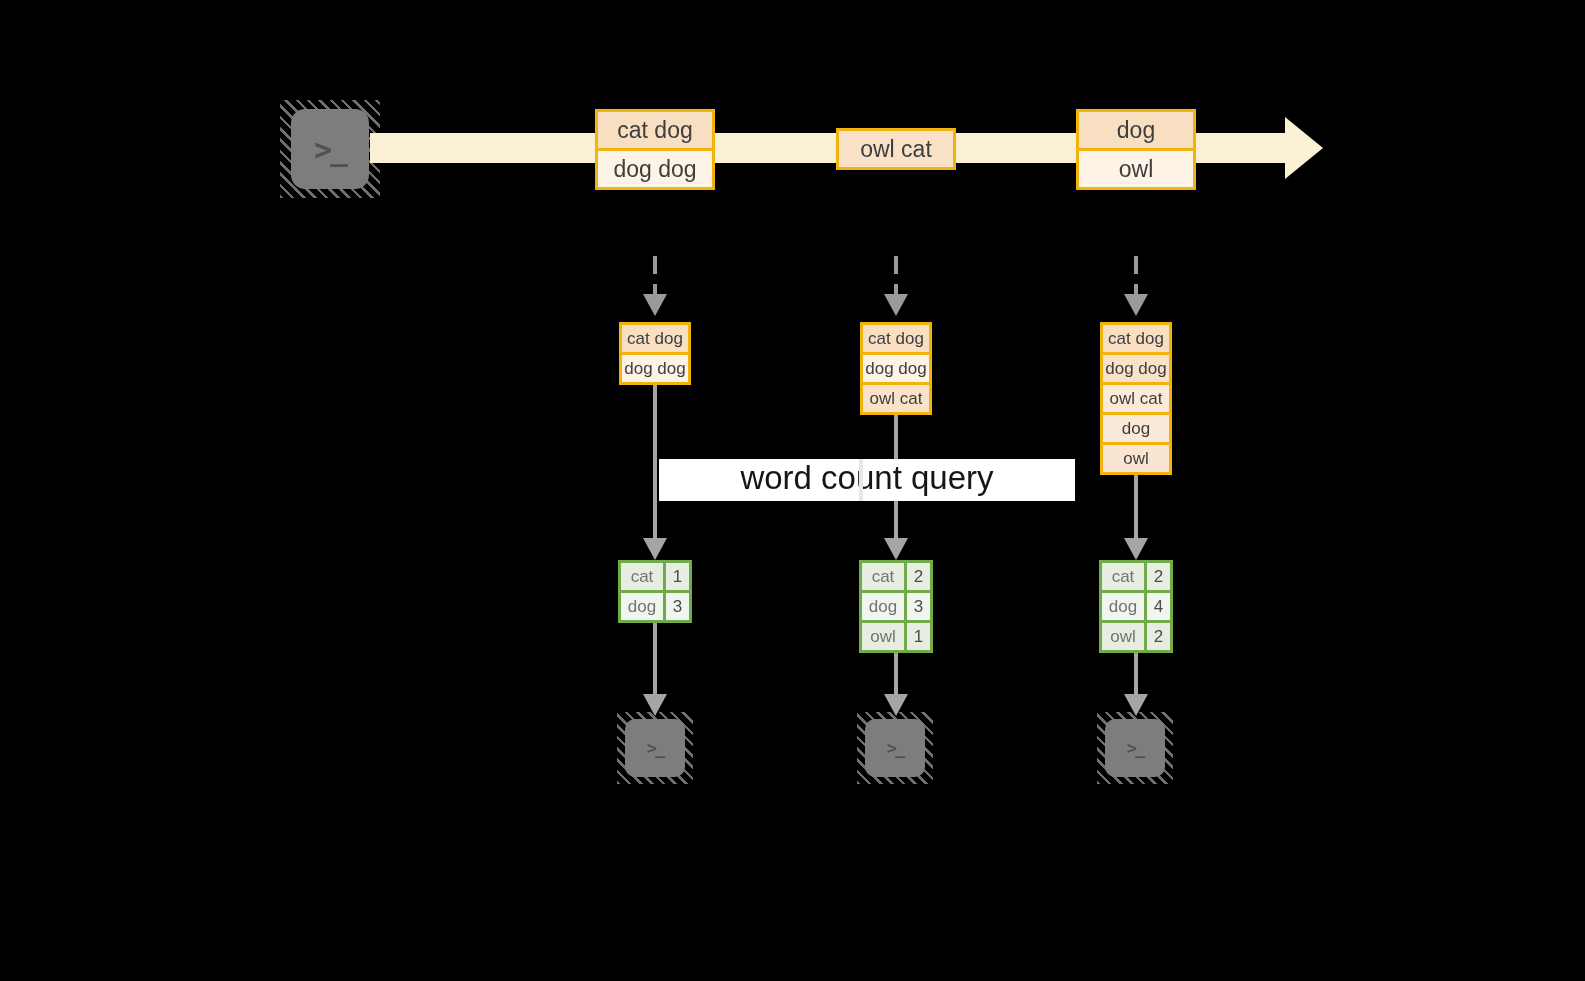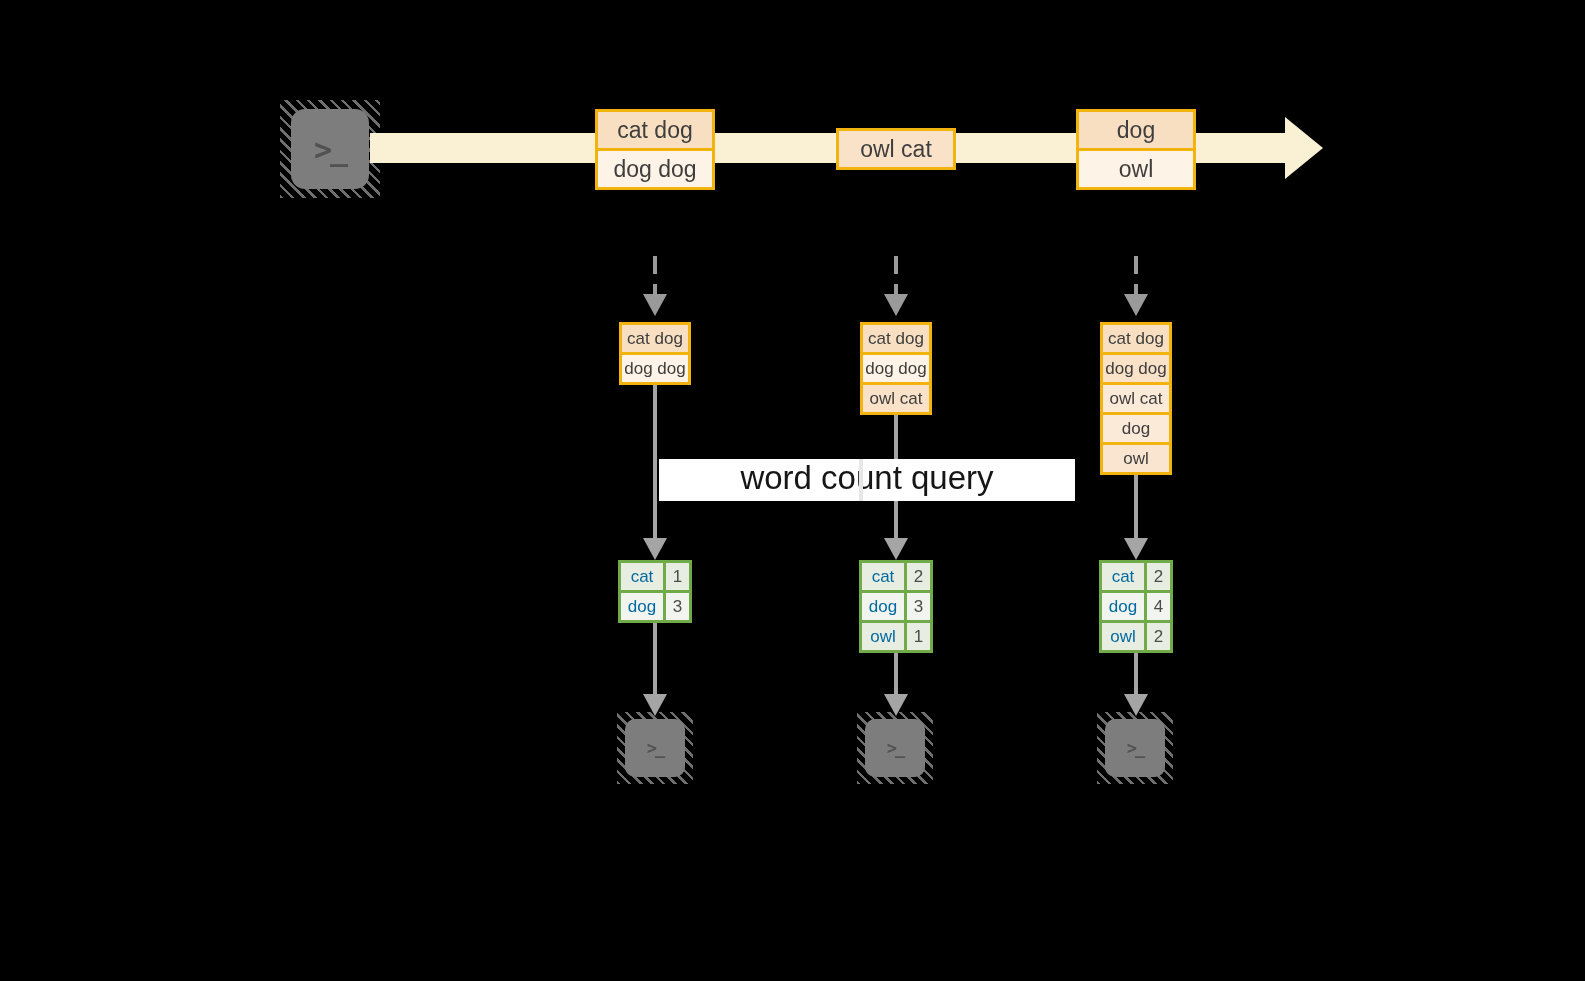--- a/index.html
+++ b/index.html
@@ -35,21 +35,21 @@
   
   .banner{position:absolute;left:659px;top:459px;width:416px;height:42px;background:#ffffff;
     display:flex;align-items:flex-start;justify-content:center;z-index:5;}
   .banner-label{font-size:33px;color:#161616;}
   .banner-strip{position:absolute;left:200px;top:0;bottom:0;width:4px;background:#e7e7e7;}
 
   
   .gtable{position:absolute;border:3px solid #71ab49;z-index:4;}
   .grow{display:flex;height:27px;}
   .grow + .grow{border-top:3px solid #71ab49;}
-  .gword{width:42px;text-align:center;line-height:27px;font-size:17px;color:#0369a1;}
+  .gword{width:42px;text-align:center;line-height:27px;font-size:17px;color:#737373;}
   .gval{width:23px;border-left:3px solid #71ab49;text-align:center;line-height:27px;font-size:17px;color:#4c4c4c;}
   .g1 .gword,.g1 .gval{background:#e7eee1}
   .g2 .gword,.g2 .gval{background:#f2f5ef}
 </style>
 </head>
 <body>
 
 <div class="canvas">
 
   <div class="hatch" style="left:280px;top:100px;width:100px;height:98px;">

